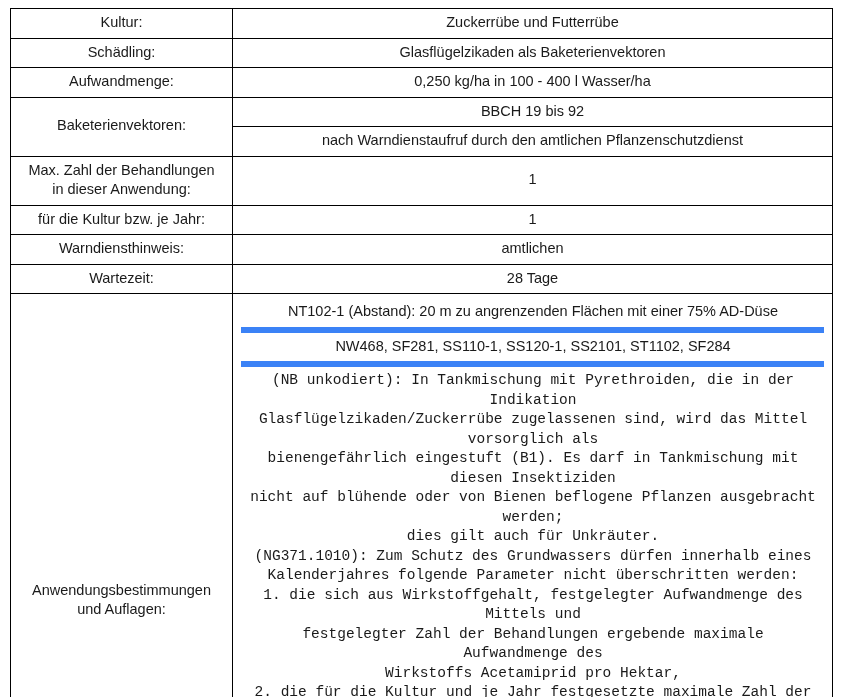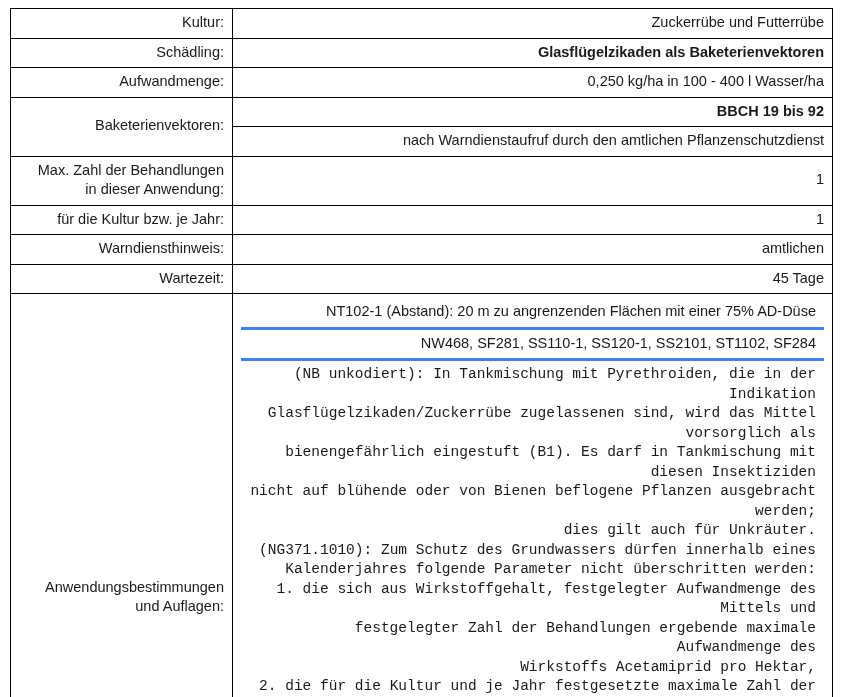--- a/index.html
+++ b/index.html
@@ -31,48 +31,48 @@
 
   table.spec col.c-label { width: 222px; }
   table.spec col.c-value { width: 600px; }
 
   table.spec td {
     border: 1px solid #000000;
     padding: 4px 8px 5px 8px;
     font-size: 14.5px;
     line-height: 19.5px;
     vertical-align: top;
-    text-align: right;
+    text-align: center;
     word-wrap: break-word;
     margin-top: 11px;
   }
 
   td.label {
     padding-left: 9px;
   }
   td.label.mid {
     vertical-align: middle;
   }
   td.value.mid {
     vertical-align: middle;
   }
   td.value {
     padding-left: 9px;
   }
 
   td.bold {
-    font-weight: bold;
+    font-weight: normal;
   }
 
   td.nopad {
     padding: 0;
   }
 
   .subcell {
-    border-bottom: 3px solid #3b82f6;
+    border-bottom: 6px solid #3b82f6;
     padding: 4px 8px 5px 9px;
   }
   .subcell.last {
     border-bottom: 0;
     font-family: Liberation Mono, monospace;
   }
 
   .para {
     margin: 0;
     white-space: pre-line;
@@ -123,21 +123,21 @@
         <td class="value">1</td>
       </tr>
 
       <tr>
         <td class="label">Warndiensthinweis:</td>
         <td class="value">amtlichen</td>
       </tr>
 
       <tr>
         <td class="label">Wartezeit:</td>
-        <td class="value">45 Tage</td>
+        <td class="value">28 Tage</td>
       </tr>
 
       <tr>
         <td class="label mid para">Anwendungsbestimmungen
 und Auflagen:</td>
         <td class="nopad">
           <div class="subcell para">NT102-1 (Abstand): 20 m zu angrenzenden Flächen mit einer 75% AD-Düse</div>
           <div class="subcell para">NW468, SF281, SS110-1, SS120-1, SS2101, ST1102, SF284</div>
           <div class="subcell last para">(NB unkodiert): In Tankmischung mit Pyrethroiden, die in der Indikation
 Glasflügelzikaden/Zuckerrübe zugelassenen sind, wird das Mittel vorsorglich als

